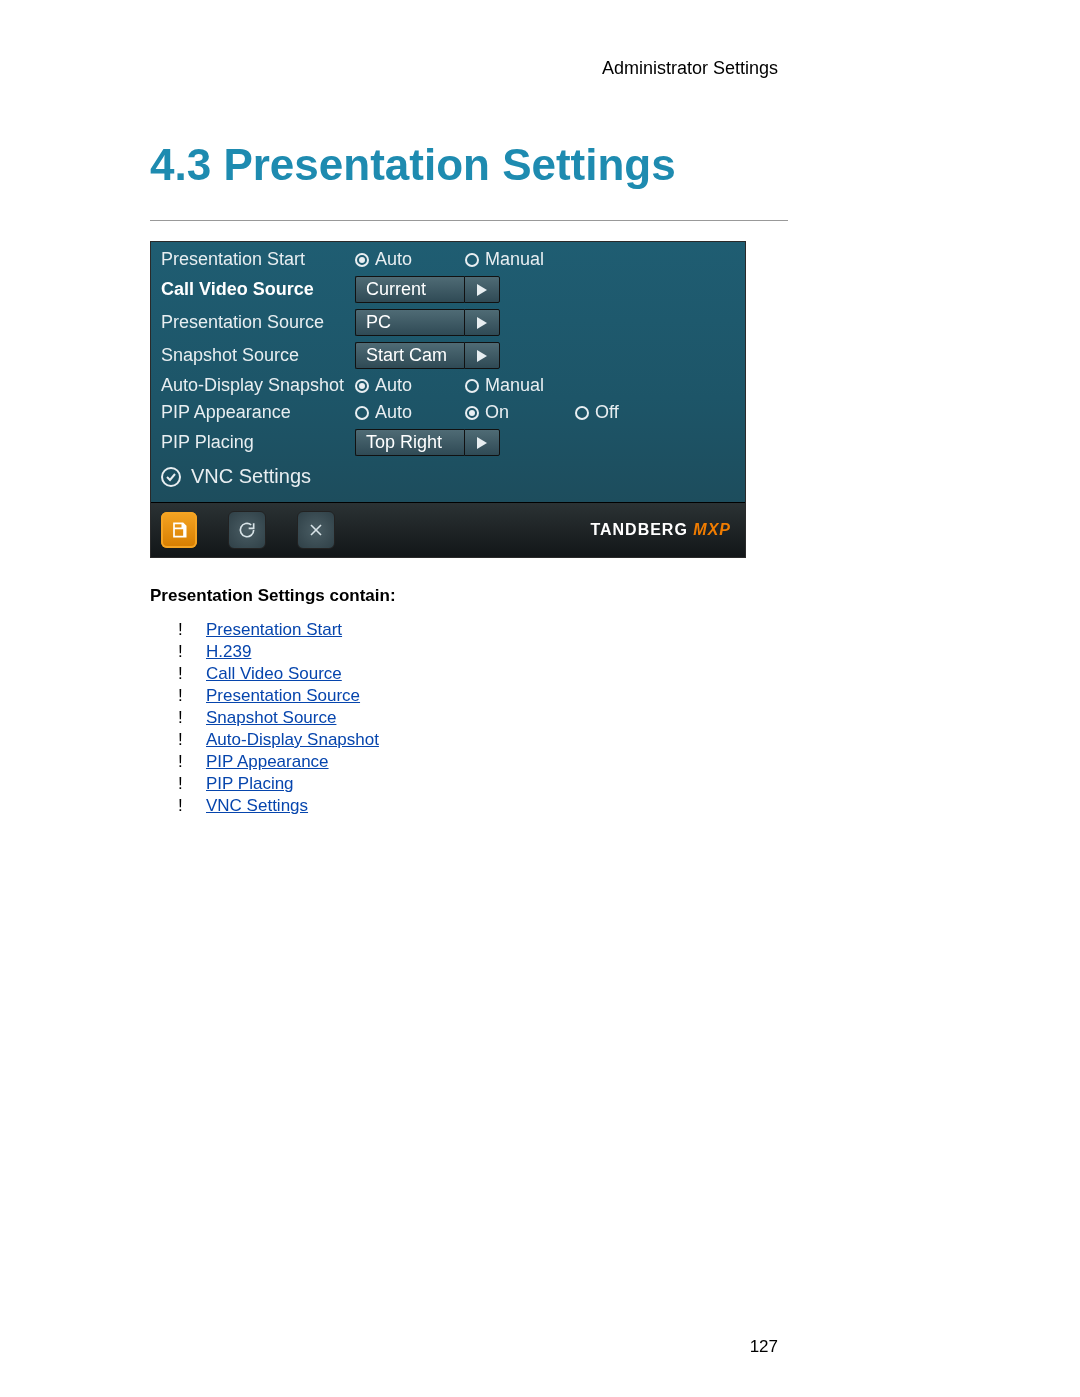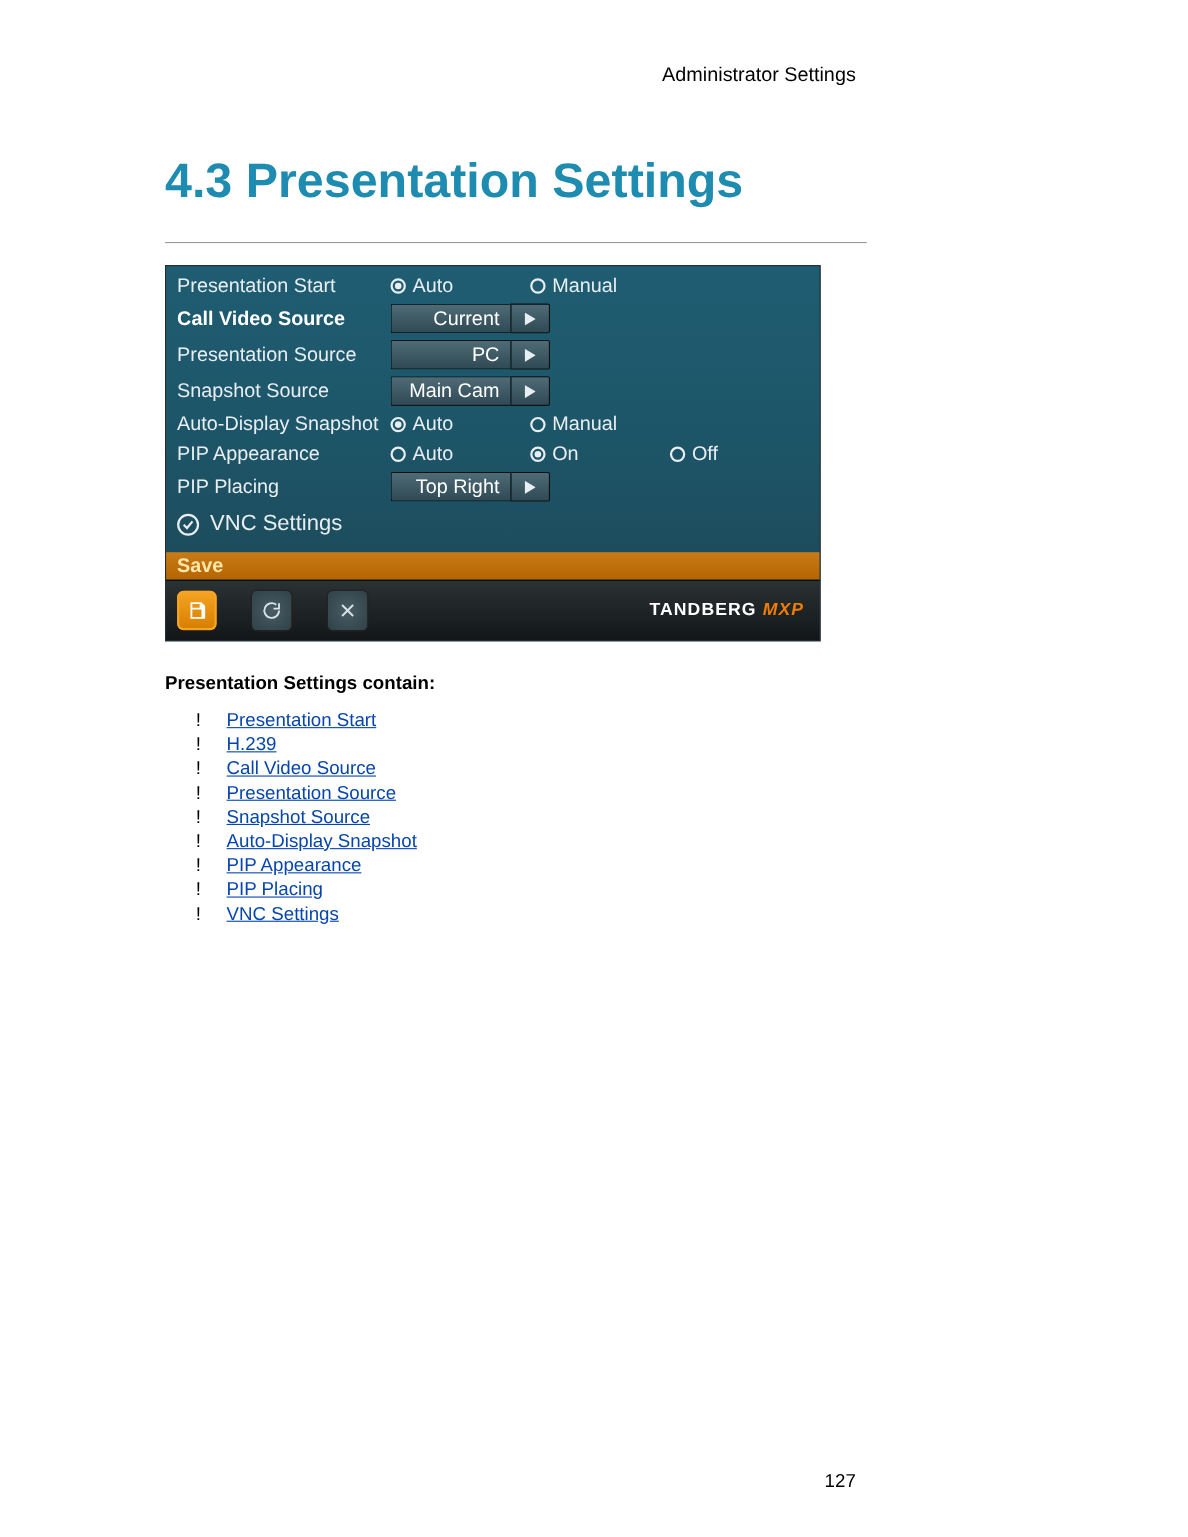--- a/index.html
+++ b/index.html
@@ -58,39 +58,38 @@
     display: flex;
     align-items: center;
     padding: 3px 10px;
     gap: 6px;
   }
   .row-label {
     flex: 0 0 188px;
     color: #e8eef1;
   }
   .row-label.bold { font-weight: bold; color:#fff; }
-  .radio-group { display:flex; gap:17px; }
+  .radio-group { display:flex; gap:0; }
   .radio-cell { display:flex; align-items:center; gap:6px; }
   .rc-w1 { width:110px; }
   .rc-w2 { width:110px; }
   .rc-w3 { width:90px; }
   .radio-dot {
     width:14px; height:14px; border-radius:50%;
     border: 2px solid #e8eef1;
     display:flex; align-items:center; justify-content:center;
     box-sizing:border-box;
     position: relative;
   }
   .radio-dot.sel::after {
     content:"";
     width:6px; height:6px; border-radius:50%; background:#e8eef1;
   }
   .dropdown {
     display:flex;
-    text-align:right;
   }
   .dropdown-val {
     background: linear-gradient(#4f6b75,#2f4a55);
     color:#fff;
     padding:2px 10px;
     min-width: 88px;
     border:1px solid #111;
     border-right:none;
     border-radius:2px 0 0 2px;
   }
@@ -219,21 +218,21 @@
             <svg viewBox="0 0 10 12">
                 <polygon points="0,0 10,6 0,12"></polygon>
               </svg>
           </div>
         </div>
       </div>
 
       <div class="row">
         <div class="row-label">Snapshot Source</div>
         <div class="dropdown">
-          <div class="dropdown-val">Main Cam</div>
+          <div class="dropdown-val">Start Cam</div>
           <div class="dropdown-arrow">
             <svg viewBox="0 0 10 12">
                 <polygon points="0,0 10,6 0,12"></polygon>
               </svg>
           </div>
         </div>
       </div>
 
       <div class="row">
         <div class="row-label">Auto-Display Snapshot</div>
@@ -283,21 +282,20 @@
         <span class="check-circle">
           <svg viewBox="0 0 10 10">
               <polyline points="1,5 4,8 9,2" fill="none" stroke="#e8eef1" stroke-width="2"></polyline>
             </svg>
         </span>
         <span style="font-size:20px;">VNC Settings</span>
       </div>
 
     </div>
 
-    <div class="save-strip">Save</div>
 
     <div class="toolbar">
       <div class="tool-btn tool-save">
         <svg viewBox="0 0 24 24">
             <path fill="#fff" d="M5 3h12l4 4v14H5V3zm2 2v4h8V5H7zm0 6v8h10v-8H7z"></path>
           </svg>
       </div>
       <div class="tool-btn tool-plain">
         <svg viewBox="0 0 24 24" fill="none" stroke="#d9e4e8" stroke-width="2">
             <path d="M20 12a8 8 0 1 1-3-6.2"></path>

